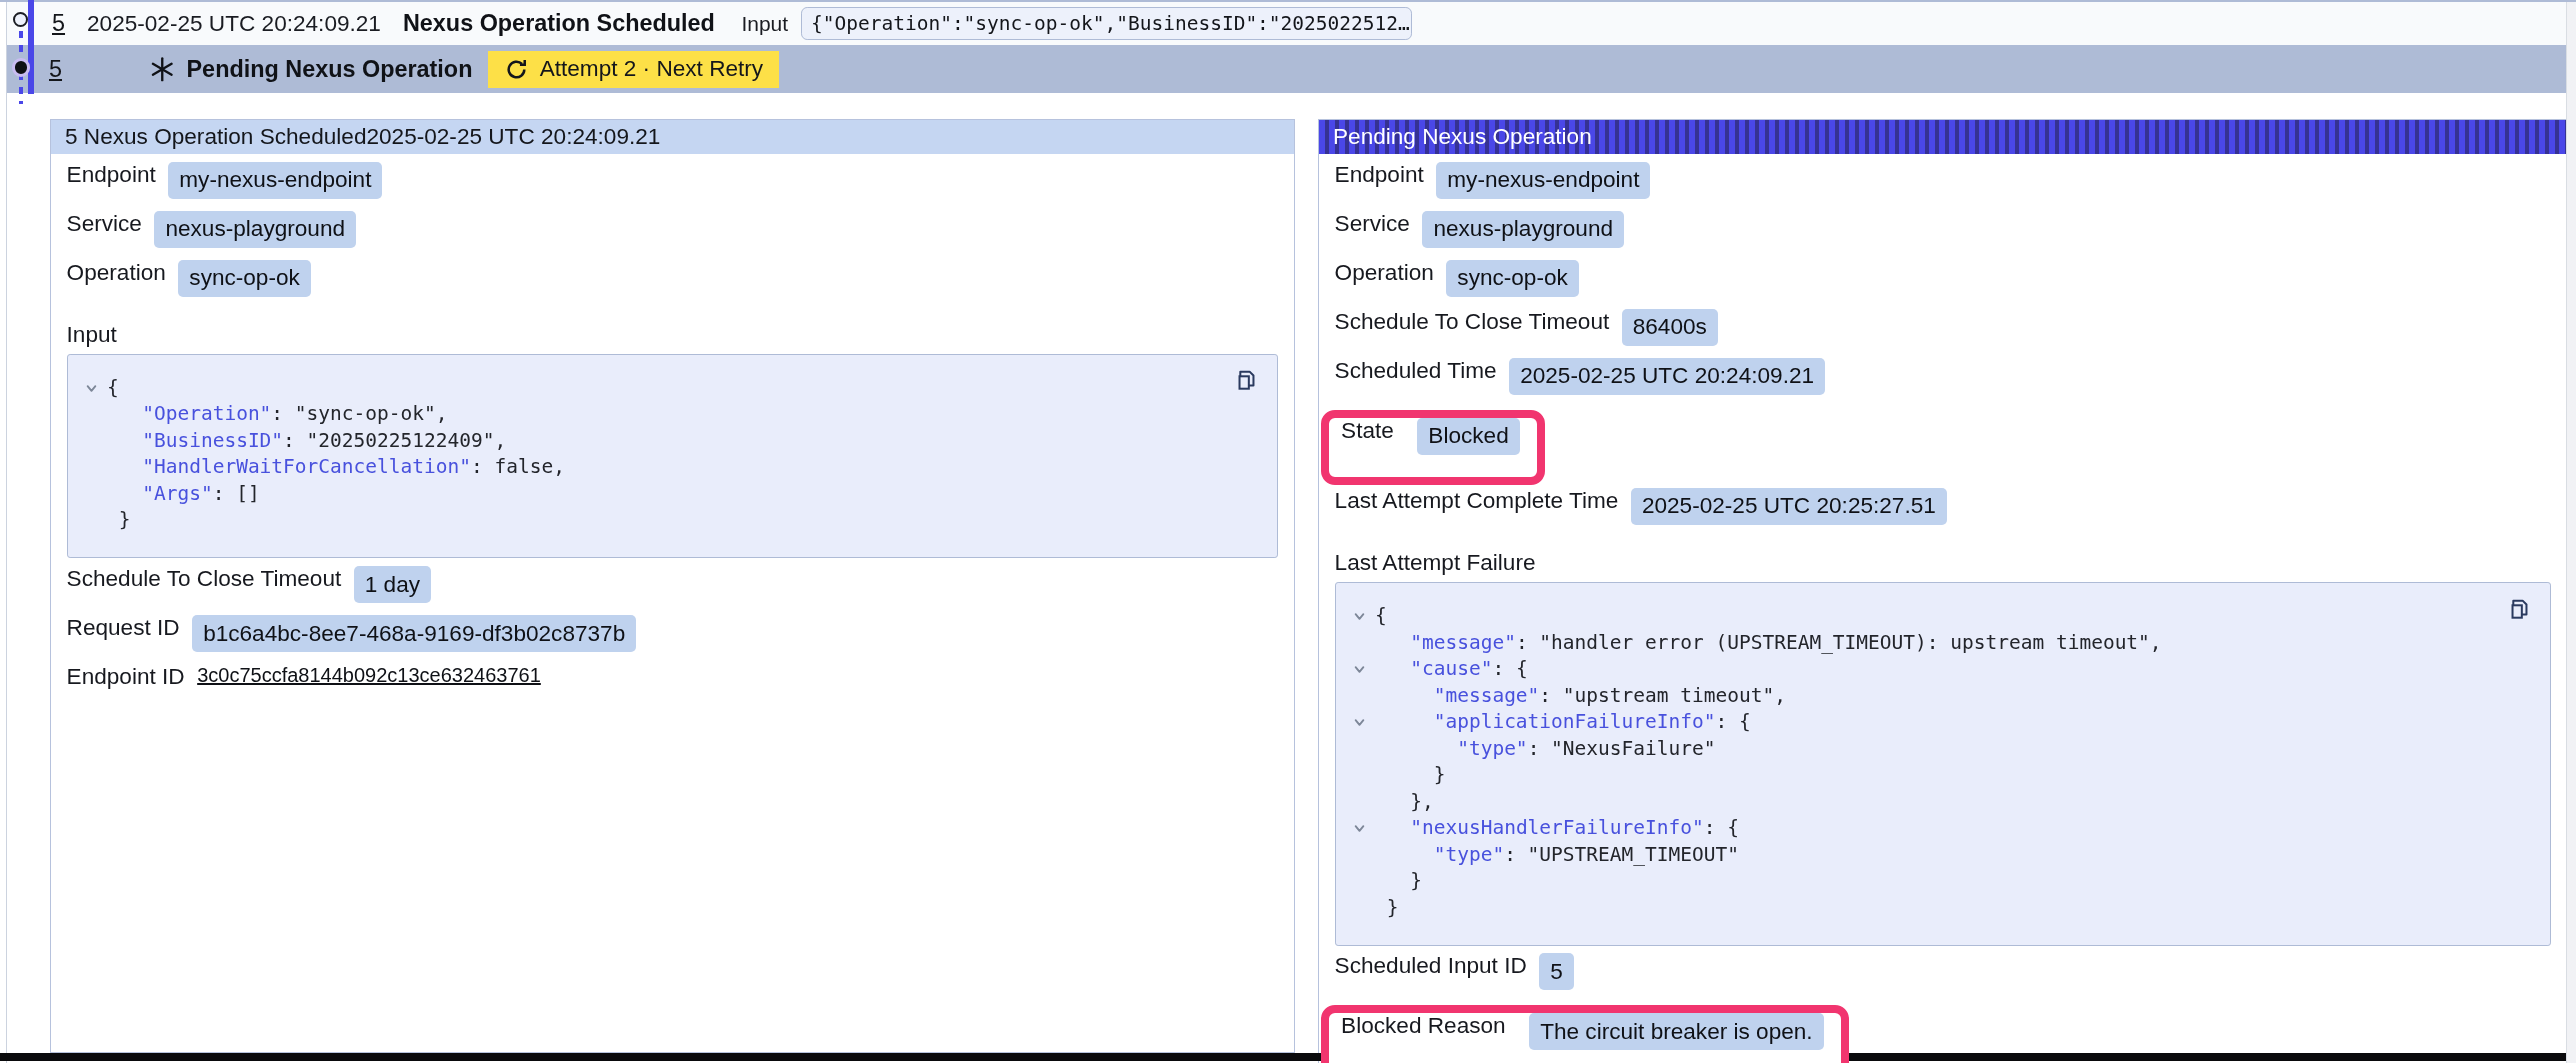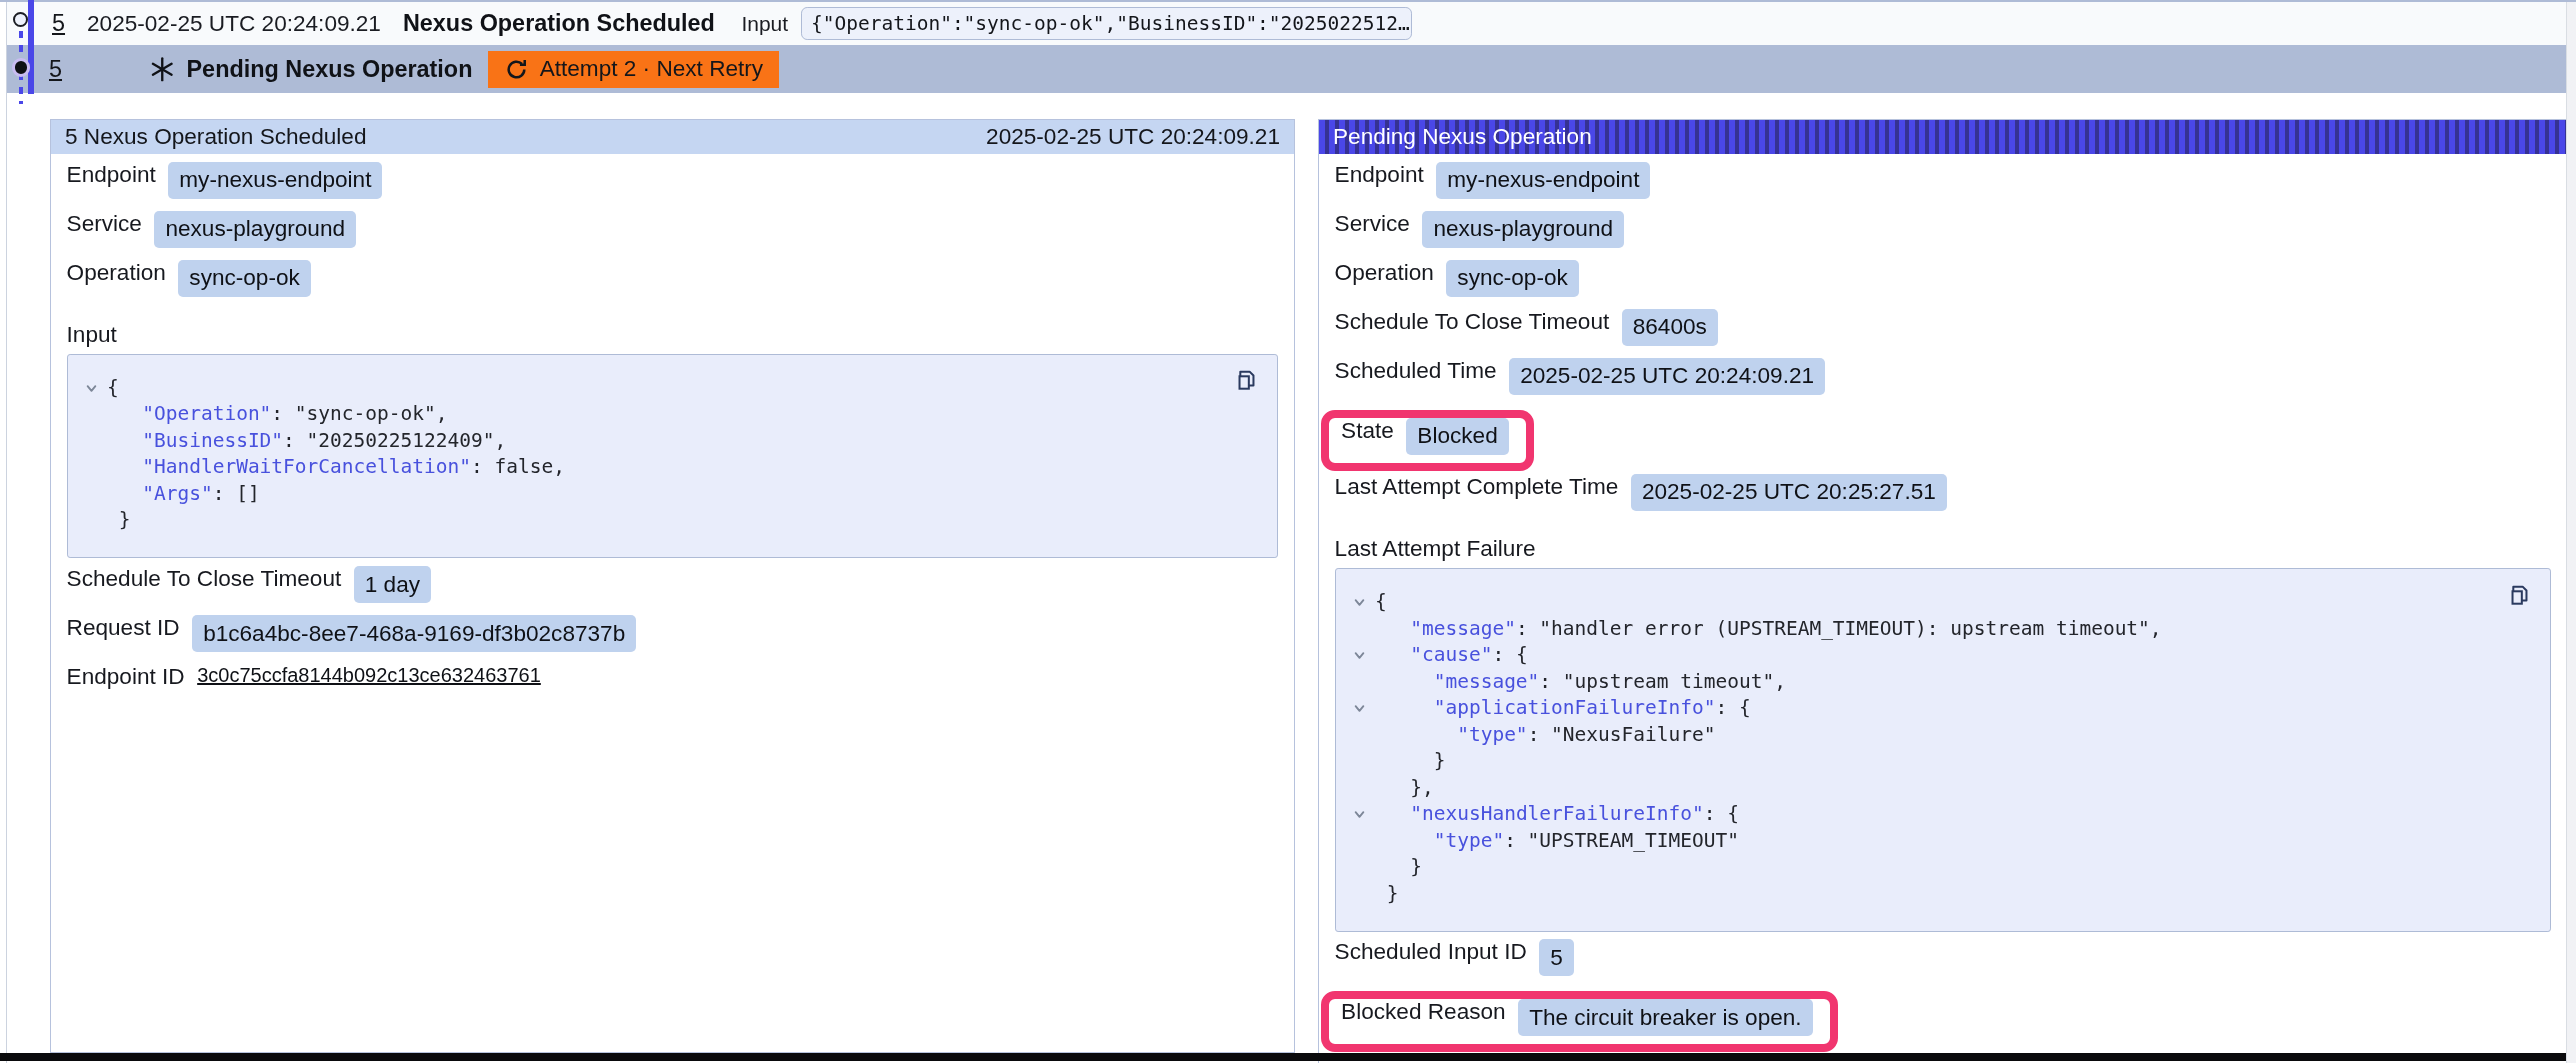--- a/index.html
+++ b/index.html
@@ -17,55 +17,55 @@
   .r1-id{margin-left:45px;}
   .r2-id{margin-left:42px;}
   .ts{margin-left:22px;font-size:22.6px;color:#1a1c22;}
   .evt-title{margin-left:22px;font-size:23.4px;font-weight:bold;color:#101217;}
   .input-label{margin-left:26.5px;font-size:21px;color:#1a1c22;}
   .input-chip{margin-left:12.5px;max-width:591px;overflow:hidden;white-space:nowrap;
               font-family:"DejaVu Sans Mono",monospace;font-size:19.5px;color:#14161b;
               background:#edf1fb;border:1.6px solid #aebbd6;border-radius:6.2px;padding:3.9px 9.4px;}
   .r2-title{margin-left:11px;font-size:23.4px;font-weight:bold;color:#101217;}
   .asterisk{margin-left:87px;width:26.5px;height:26.5px;}
-  .badge{margin-left:15.6px;display:flex;align-items:center;gap:11px;background:#f97316;
+  .badge{margin-left:15.6px;display:flex;align-items:center;gap:11px;background:#fde047;
          padding:5.5px 15.6px;font-size:22.6px;color:#14161b;}
   .badge svg{width:25px;height:25px;}
 
   
   .timeline{position:absolute;left:0;top:0;width:44px;height:156px;z-index:2;}
   .tl-bar{position:absolute;left:28px;top:0;width:6.2px;height:94px;background:#4a47e8;}
   .tl-dash{position:absolute;left:18.7px;top:31px;width:3.9px;height:73px;
            background:repeating-linear-gradient(180deg,#4a47e8 0 7px,transparent 7px 14px);}
   .tl-circle{position:absolute;left:13.3px;top:11.7px;width:11px;height:11px;border:2.3px solid #1c1e24;
              border-radius:50%;background:#eef2fb;}
   .tl-dot{position:absolute;left:11.7px;top:58px;width:12.5px;height:12.5px;background:#0f1013;
           border:3.9px solid #c9bcf1;border-radius:50%;}
 
   
   .panel{position:absolute;top:119px;background:#fff;border:1.6px solid #b6c2dd;}
   .panel.left{left:50px;width:1243px;height:932px;}
   .panel.right{left:1318px;width:1248px;height:945px;border-bottom:none;}
-  .panel-header{height:34px;display:flex;align-items:center;justify-content:space-between;
+  .panel-header{height:34px;display:flex;align-items:center;
                 padding:0 14px;font-size:22.6px;}
   .panel-header.blue{background:#c5d6f2;color:#14161b;}
   .panel-header.striped{background:repeating-linear-gradient(90deg,#4a47e8 0 6.2px,#363293 6.2px 10px);
                         color:#ffffff;}
   .panel-body{padding:7.8px 15.6px;}
   .frow{display:flex;align-items:flex-start;height:49px;}
   .flabel{font-size:22.6px;color:#17191f;white-space:nowrap;}
   .chip{margin-left:12.5px;background:#bfd2ee;border-radius:5px;padding:5.5px 11px;
         font-size:22.6px;color:#0f1116;white-space:nowrap;}
   .linkval{margin-left:12.5px;font-size:20px;color:#0f1116;text-decoration:underline;cursor:pointer;white-space:nowrap;}
   .field-label{height:39px;display:flex;align-items:flex-end;font-size:22.6px;color:#17191f;padding-bottom:3.1px;}
 
   
   .hl{position:relative;z-index:4;display:inline-flex;background:#fff;border:8.6px solid #f1356f;
       border-radius:14px;padding:0 17px 0 12.5px;margin:3.1px 0 3.1px -14px;}
-  .hl .frow{height:45px;}
+  .hl .frow{height:59px;gap:11px;}
 
   
   .codeblock{position:relative;background:#e9edfb;border:1.6px solid #aebbd6;border-radius:3.1px;
              padding:20px 15.6px 23.4px 9.4px;margin:3.1px 0 7.8px 0;}
   .cline{display:flex;line-height:26.5px;}
   .gutter{width:30px;flex:none;display:flex;justify-content:center;align-items:center;}
   .gutter svg{width:17px;height:17px;}
   .ctext{white-space:pre;font-family:"DejaVu Sans Mono",monospace;font-size:19.5px;}
   .jkey{color:#4851dd;}
   .jplain{color:#23252b;}

